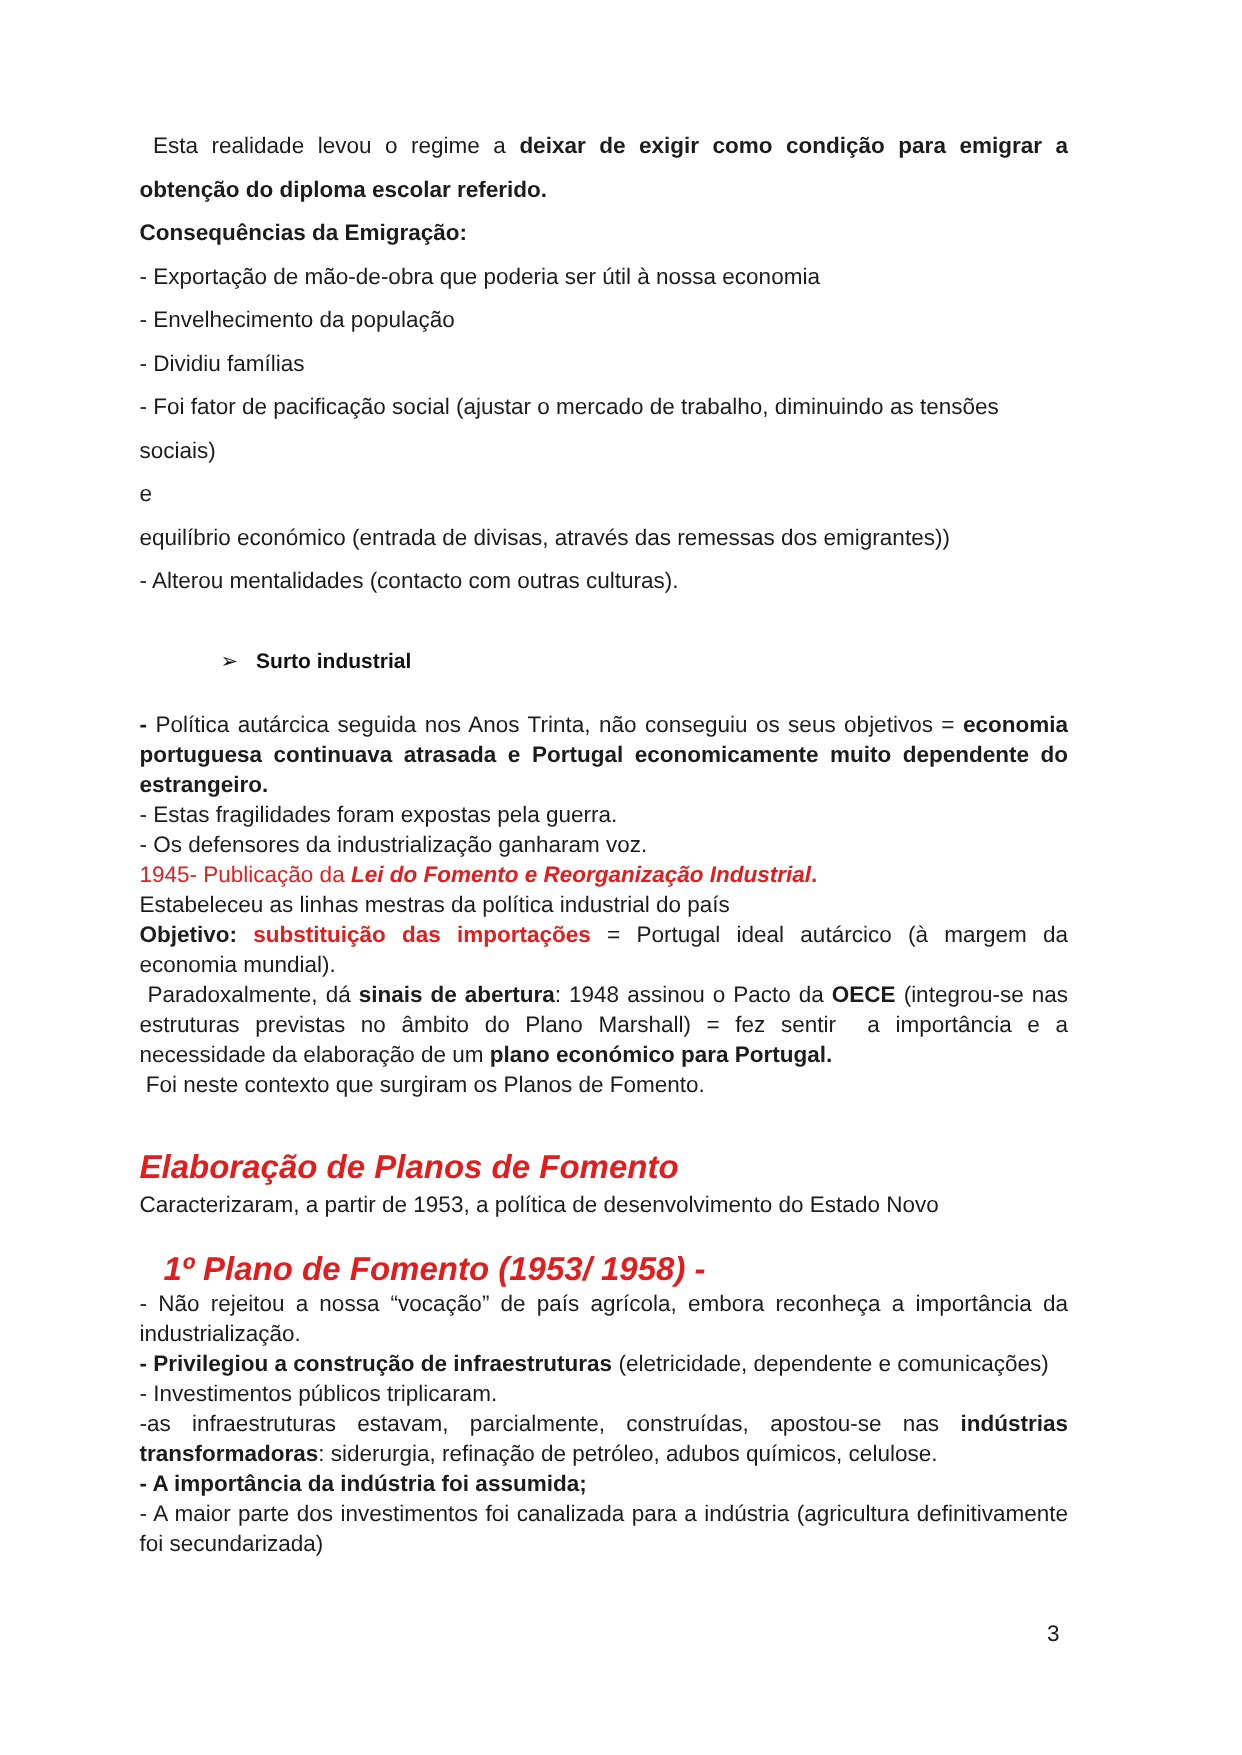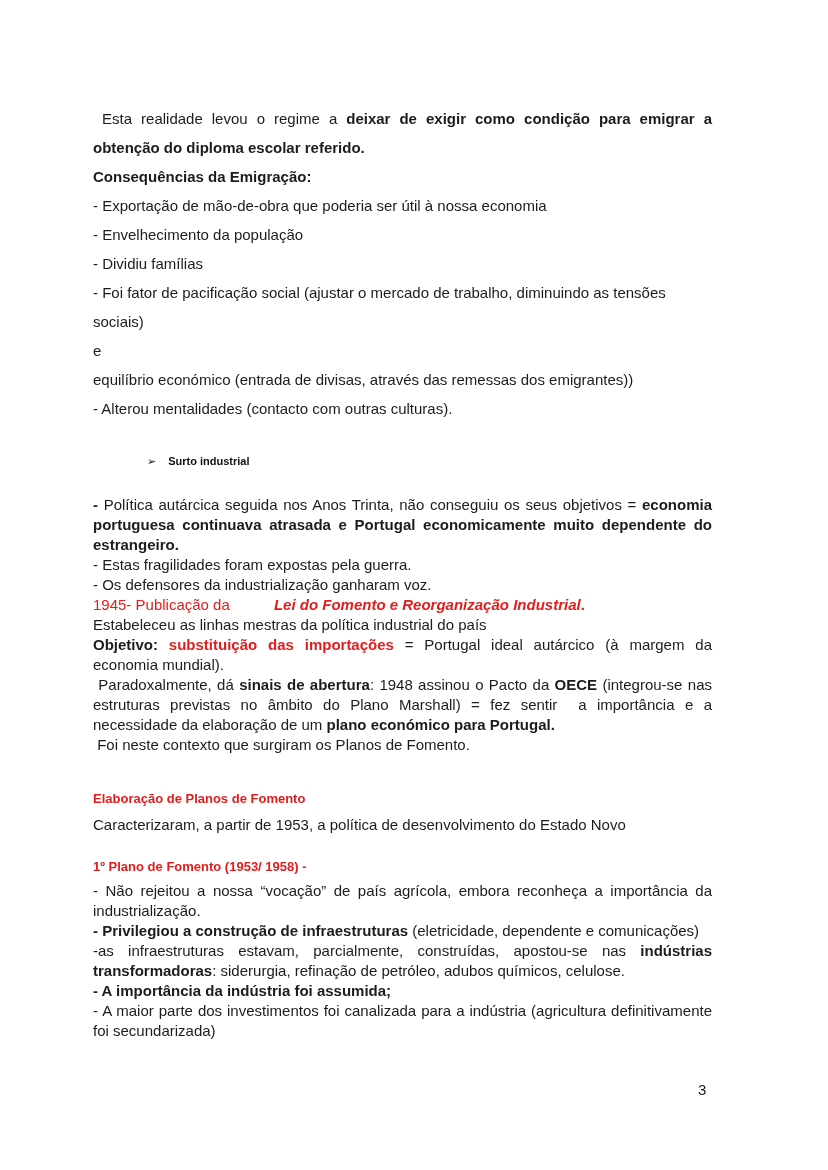--- a/index.html
+++ b/index.html
@@ -10,51 +10,52 @@
   .page {
     position: relative;
     width: 828px;
     height: 1170px;
     background: #ffffff;
     overflow: hidden;
   }
   .content {
     position: absolute;
     left: 93px;
-    top: 104px;
+    top: 83px;
     width: 619px;
     color: #1c1c1c;
     font-size: 15px;
   }
   p { margin: 0; }
   .lnA { line-height: 29px; }          
   .lnB { line-height: 20px; }          
   .justify { text-align: justify; }
   .b { font-weight: bold; }
-  .i { font-style: italic; margin-left: 40px; }
+  .i { font-style: italic; }
   .red { color: #e11d1d; }
   .h-surto {
     margin: 26px 0 22px 54px;
-    font-size: 11px;
+    font-size: 14px;
     font-weight: bold;
     line-height: 24px;
     color: #111111;
   }
   .h-surto .arrow {
     font-weight: normal;
     margin-right: 12px;
   }
   .h-red {
-    font-size: 13px;
+    font-size: 22px;
     font-weight: bold;
     line-height: 24px;
     color: #e11d1d;
+    font-style: italic;
   }
   .h-elaboracao { margin: 32px 0 4px 0; }
-  .h-plano1     { margin: 20px 0 2px 0; }
+  .h-plano1     { margin: 20px 0 2px 16px; }
   .h-plano2     { margin: 16px 0 2px 0; }
   .page-number {
     position: absolute;
     left: 698px;
     top: 1081px;
     font-size: 15px;
     color: #1c1c1c;
   }
 </style>
 </head>
@@ -90,20 +91,21 @@
     <p class="h-red h-elaboracao">Elaboração de Planos de Fomento</p>
     <p class="lnB">Caracterizaram, a partir de 1953, a política de desenvolvimento do Estado Novo</p>
 
     <p class="h-red h-plano1">1º Plano de Fomento (1953/ 1958) -</p>
     <div>
       <p class="lnB justify">- Não rejeitou a nossa “vocação” de país agrícola, embora reconheça a importância da industrialização.</p>
       <p class="lnB"><span class="b">- Privilegiou a construção de infraestruturas</span><span> (eletricidade, dependente e comunicações)</span></p>
     </div>
 
     <div>
+      <p class="lnB">- Investimentos públicos triplicaram.</p>
       <p class="lnB justify"><span>-as infraestruturas estavam, parcialmente, construídas, apostou-se nas </span><span class="b">indústrias transformadoras</span><span>: siderurgia, refinação de petróleo, adubos químicos, celulose.</span></p>
       <p class="lnB b">- A importância da indústria foi assumida;</p>
       <p class="lnB justify">- A maior parte dos investimentos foi canalizada para a indústria (agricultura definitivamente foi secundarizada)</p>
     </div>
 
   </div>
 
   <div class="page-number">3</div>
 </div>
 

